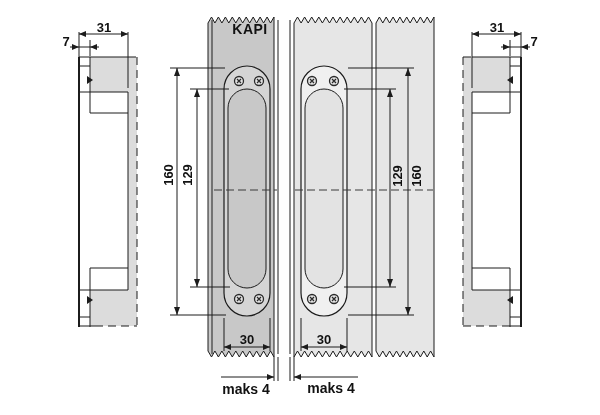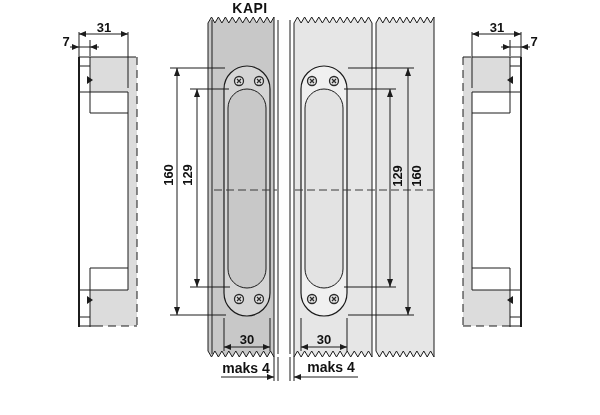--- a/index.html
+++ b/index.html
@@ -22,21 +22,21 @@
   .plate2{fill:var(--plate2);stroke:var(--line);stroke-width:1.2;}
   .recess1{fill:var(--recess1);stroke:var(--line);stroke-width:1;}
   .recess2{fill:var(--recess2);stroke:var(--line);stroke-width:1;}
   .doorEdge{stroke:var(--line);stroke-width:1;}
   
   .lbl{
     position:absolute;transform:translate(-50%,-50%);
     font-weight:bold;color:var(--text);font-size:13px;white-space:nowrap;line-height:1;
   }
   .lbl.rot{transform:translate(-50%,-50%) rotate(-90deg);}
-  .lbl.big{font-size:14px;}
+  .lbl.big{font-size:14px;margin-top:21px;}
 </style>
 </head>
 <body>
 
 <div id="stage" style="--line: #1c1c1c; --text: #111111; --door1: #c8c8c8; --door2: #e6e6e6; --side: #dcdcdc; --plate1: #d5d5d5; --plate2: #f0f0f0; --recess1: #c8c8c8; --recess2: #e3e3e3;">
 
   <svg width="600" height="415" viewBox="0 0 600 415">
     <defs>
       <g id="screw">
         <circle r="4.5" fill="#e2e2e2" stroke="#2a2a2a" stroke-width="1.3"></circle>

